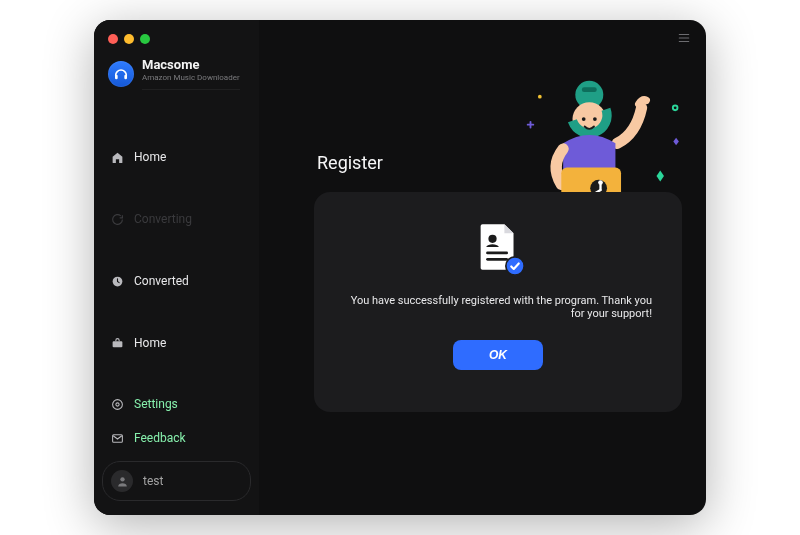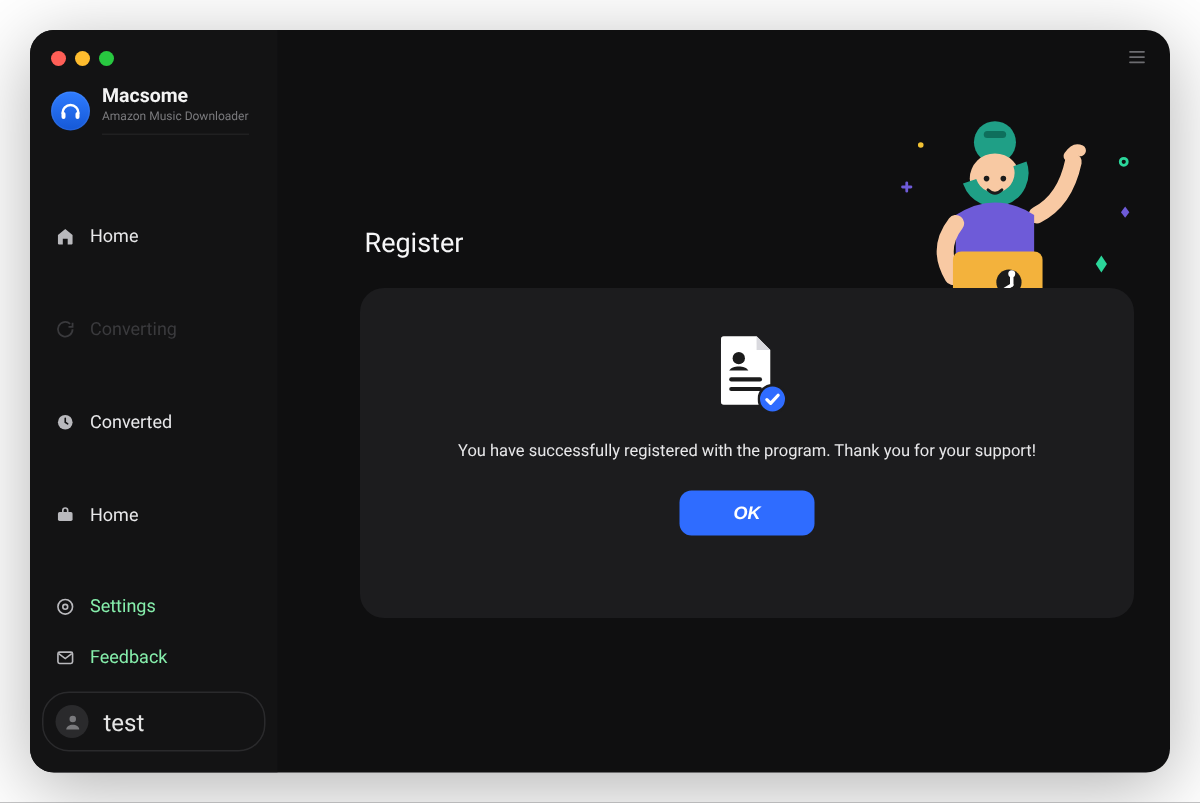--- a/index.html
+++ b/index.html
@@ -5,21 +5,21 @@
   * { box-sizing: border-box; margin: 0; padding: 0; }
   html, body { background: #fff; }
   body {
     font-family: -apple-system, BlinkMacSystemFont, "Segoe UI", Roboto, sans-serif;
     display: flex;
     justify-content: center;
     align-items: flex-start;
     padding: 20px;
   }
   .app-window {
-    width: 760px;
+    width: 612px;
     height: 495px;
     background: #0f0f10;
     border-radius: 16px;
     display: flex;
     overflow: hidden;
     position: relative;
     box-shadow: 0 10px 50px rgba(0,0,0,.3);
   }
 
   
@@ -72,21 +72,21 @@
 
   .sidebar-bottom { margin-top: auto; display: flex; flex-direction: column; gap: 4px; padding-bottom: 4px;}
   .bot-item {
     display: flex; align-items: center; gap: 10px;
     color: #86efac; font-size: 12px; padding: 8px 8px; border-radius: 8px;
     cursor: pointer;
   }
   .account-row {
     display: flex; align-items: center; gap: 10px;
     border: 1px solid #2a2a2c; border-radius: 18px;
-    padding: 8px 8px; color: #e5e5e5; font-size: 16px;
+    padding: 8px 8px; color: #a3a3a3; font-size: 12px;
     cursor: pointer; margin-top: 4px;
   }
   .avatar {
     width: 22px; height: 22px; border-radius: 50%;
     background: #2a2a2c; display: flex; align-items: center; justify-content: center;
   }
 
   
   .main {
     flex: 1; position: relative; padding: 12px 18px 18px 18px;
@@ -106,21 +106,21 @@
   }
 
   .card {
     position: absolute; left: 55px; right: 24px; top: 172px;
     background: #1c1c1e; border-radius: 16px;
     padding: 30px 20px 24px 20px;
     display: flex; flex-direction: column; align-items: center;
     min-height: 220px;
   }
   .card-icon { width: 42px; height: 50px; margin-bottom: 20px; position: relative;}
-  .card-text { color: #e8e8ea; font-size: 11px; text-align: left; padding: 2px 10px;}
+  .card-text { color: #e8e8ea; font-size: 11px; text-align: right; padding: 2px 10px;}
   .btn {
     margin-top: 18px; background: #2f6cff; color: #fff;
     font-size: 12px; font-weight: 600; border: none;
     padding: 8px 36px; border-radius: 8px; cursor: pointer; font-style: italic;
   }
 </style>
 </head>
 <body>
 
 <div class="app-window">

